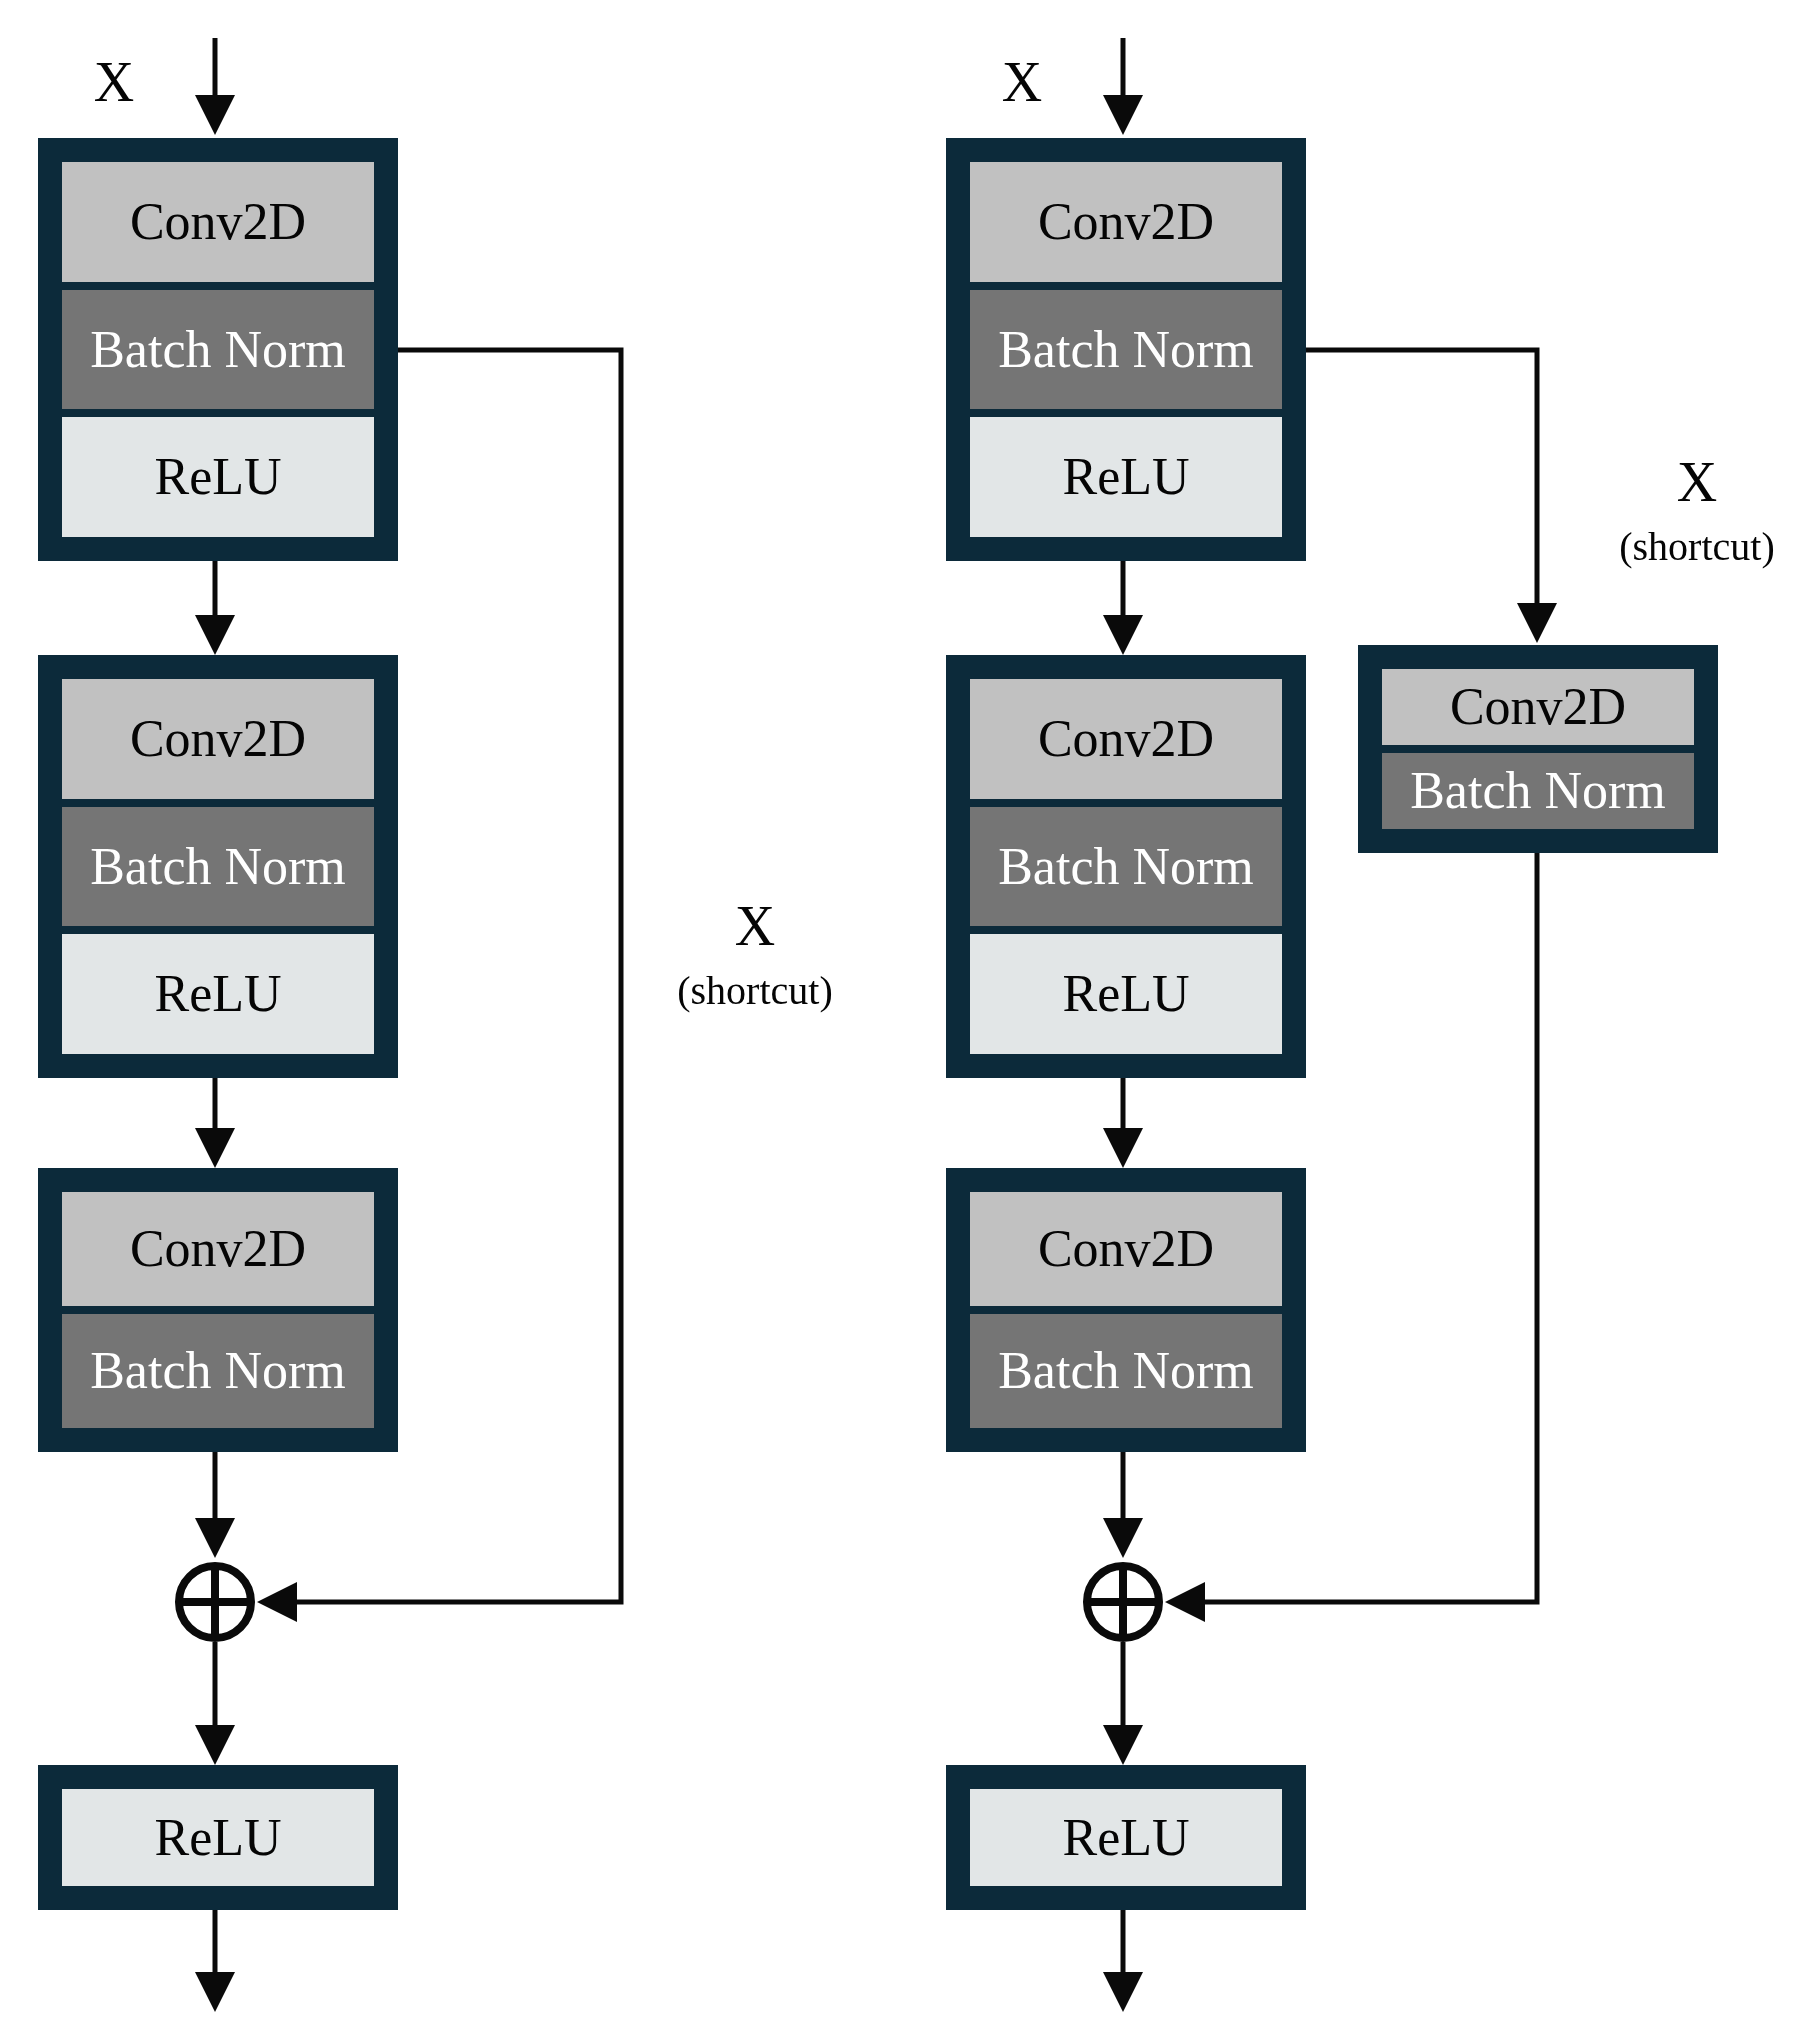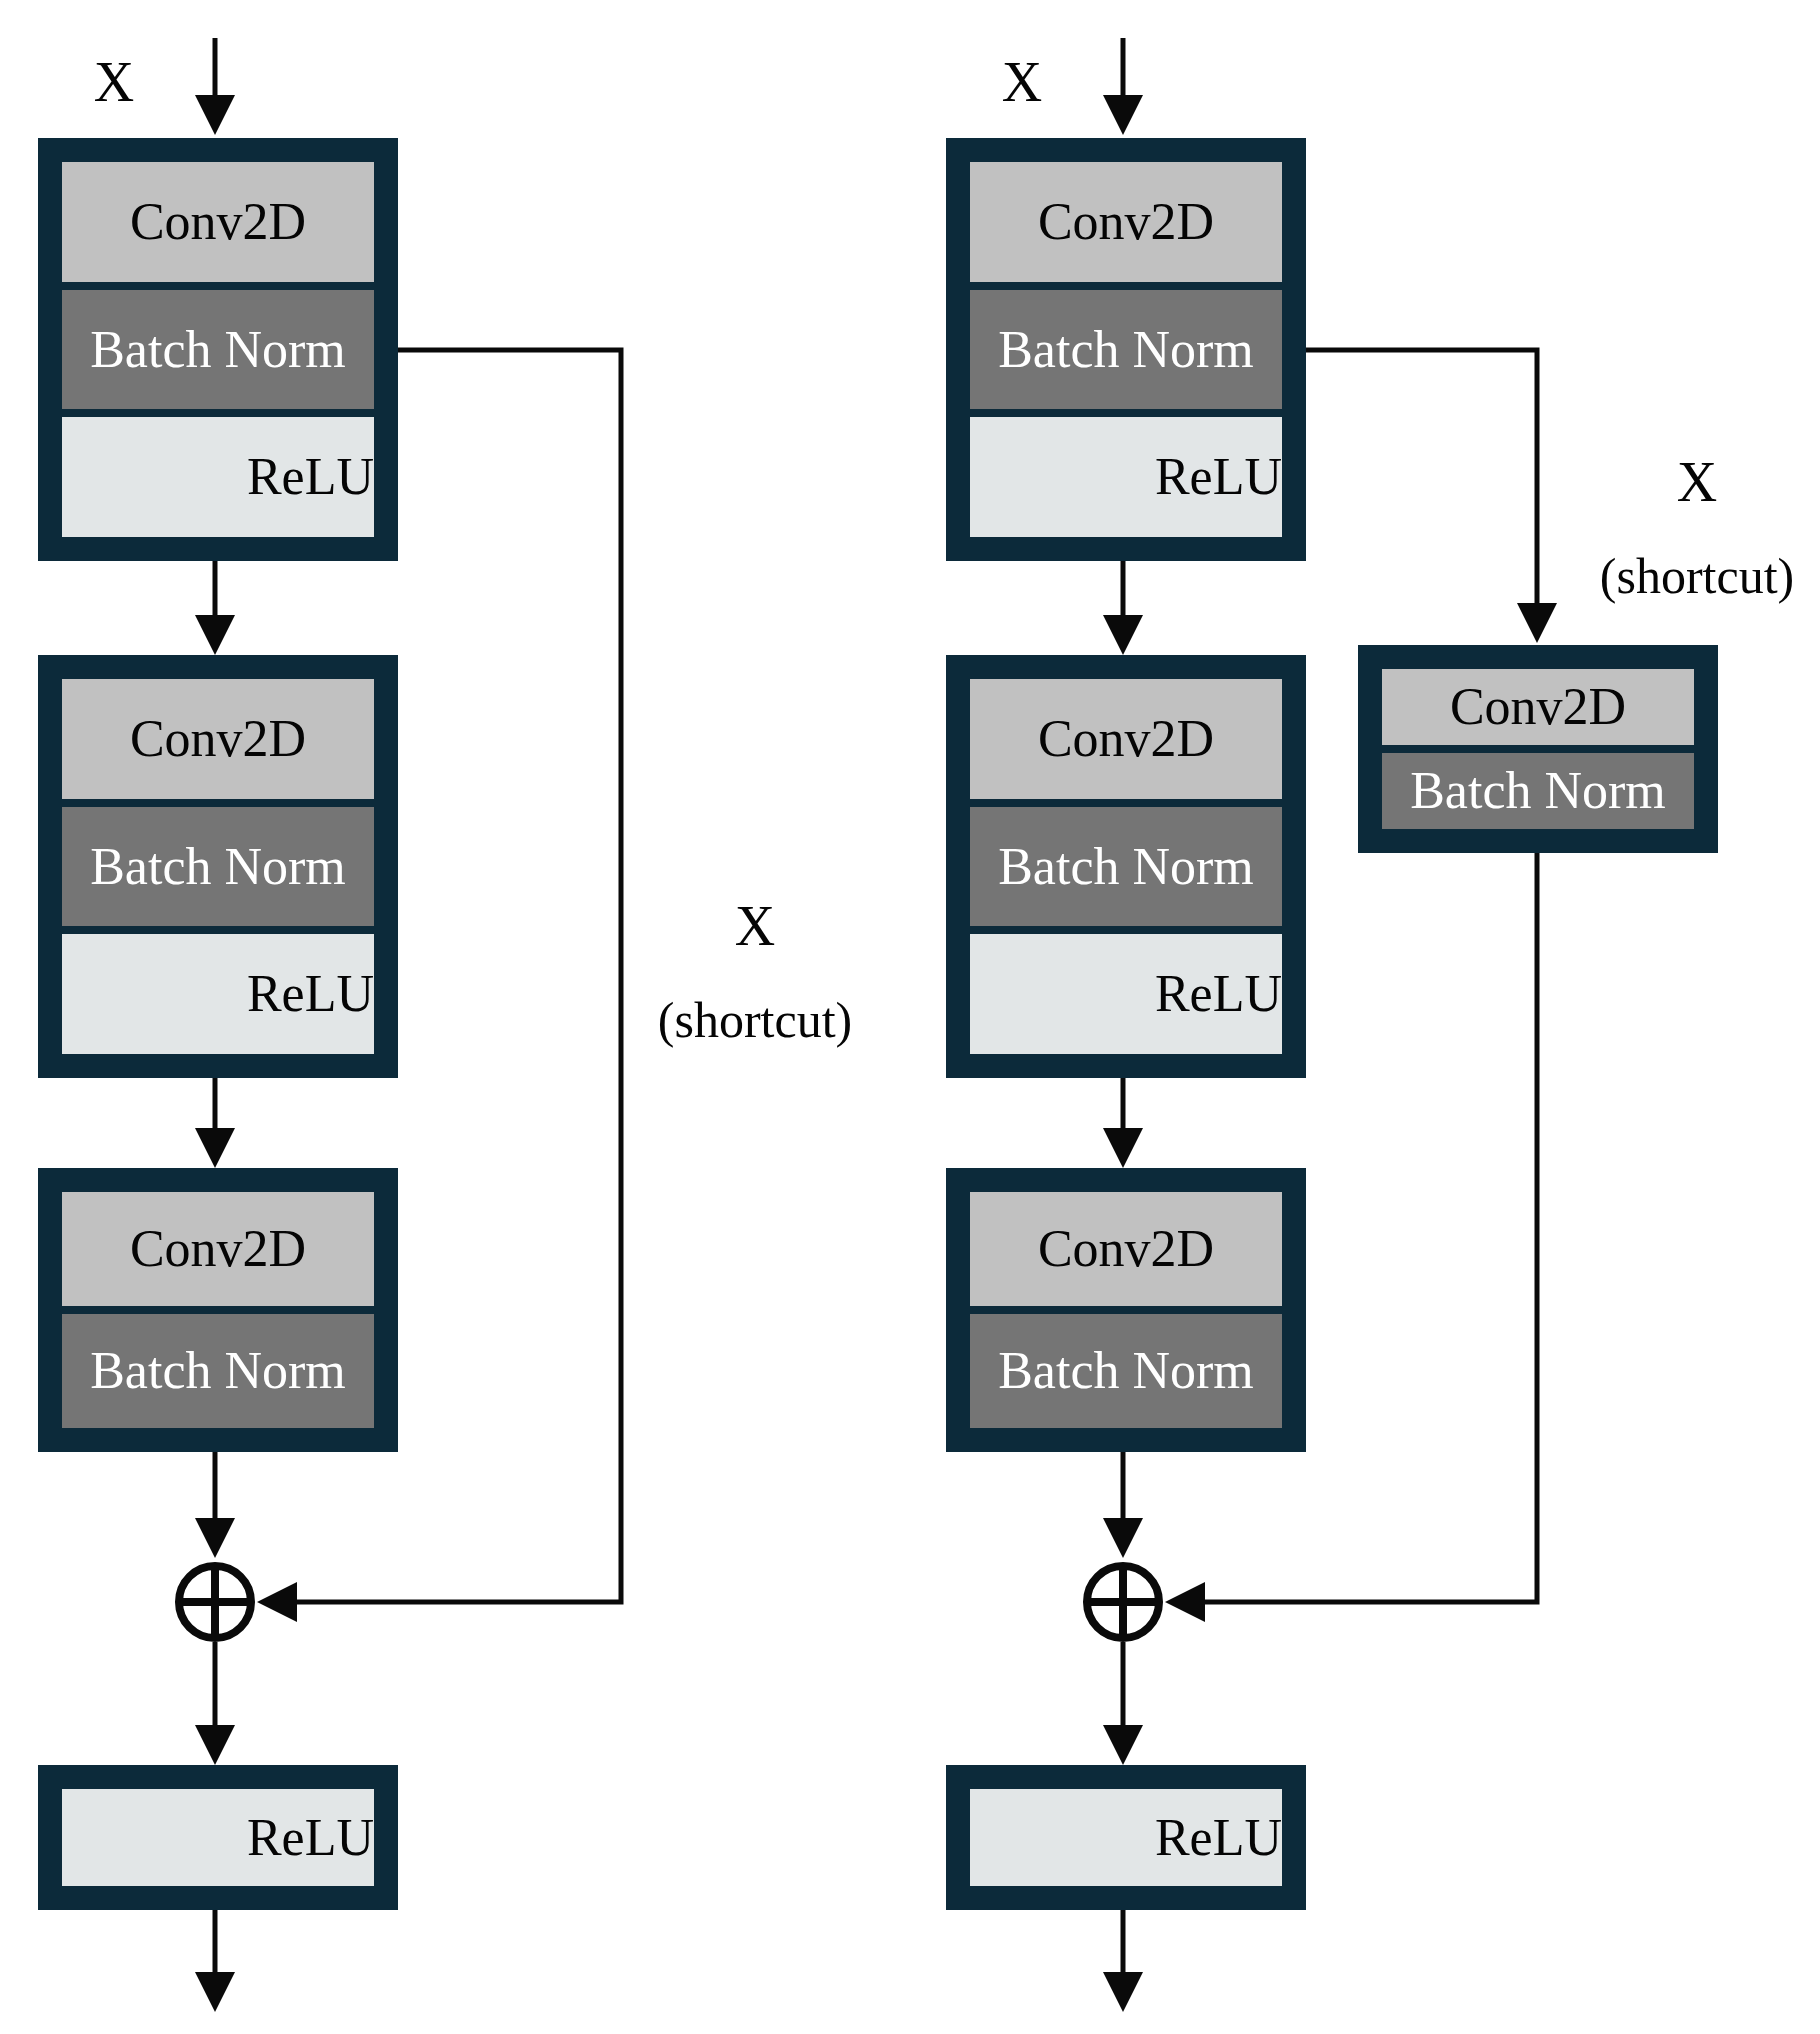--- a/index.html
+++ b/index.html
@@ -35,34 +35,34 @@
   }
   .row{
     flex:1;
     display:flex;align-items:center;justify-content:center;
     font-size:52px;
     line-height:1;
     letter-spacing:0px;
   }
   .row.conv{background:var(--conv-fill);color:var(--text);}
   .row.bn{background:var(--bn-fill);color:var(--bn-text);justify-content:center;}
-  .row.relu{background:var(--relu-fill);color:var(--text);justify-content:flex-end;}
+  .row.relu{background:var(--relu-fill);color:var(--text);}
   .xlabel{
     position:absolute;
     width:100px;height:68px;
     display:flex;align-items:center;justify-content:center;
     font-size:56px;
   }
   .sclabel{
     position:absolute;
     width:210px;
     text-align:center;
   }
   .sclabel .l1{font-size:56px;line-height:64px;}
-  .sclabel .l2{font-size:50px;line-height:66px;margin-top:29px;}
+  .sclabel .l2{font-size:40px;line-height:66px;}
 </style>
 </head>
 <body>
 
 <div class="canvas">
 
   <svg class="wires" viewBox="0 0 1820 2034" xmlns="http://www.w3.org/2000/svg">
     <defs>
       <marker id="arr" viewBox="0 0 10 10" refX="8" refY="5" markerWidth="8" markerHeight="8" orient="auto">
         <path d="M0,0 L10,5 L0,10 Z"></path>

